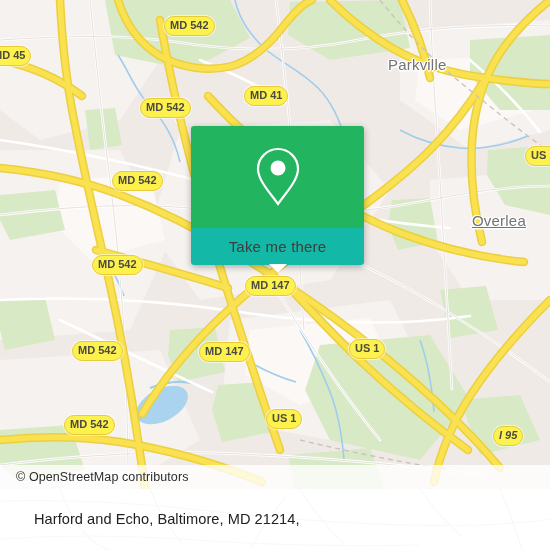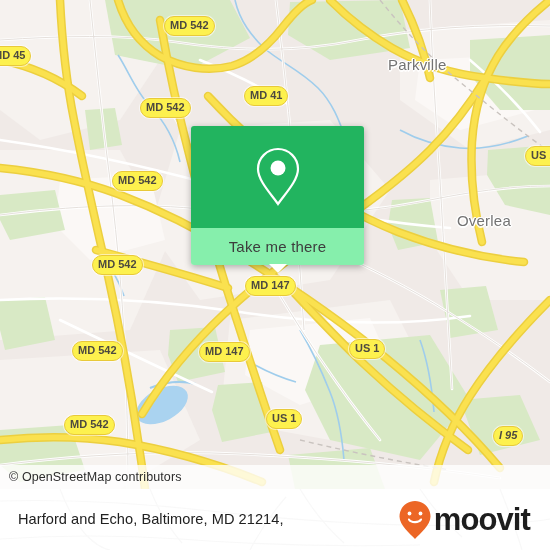--- a/index.html
+++ b/index.html
@@ -57,21 +57,21 @@
   
   #attribution {
     position: absolute;
     left: 0; bottom: 0;
     width: 550px;
     height: 24px;
     background: rgba(255,255,255,.78);
     display: flex;
     align-items: center;
     box-sizing: border-box;
-    padding-left: 9px;
+    padding-left: 16px;
   }
   #attribution span {
     font-size: 12.5px;
     color: #2c2c2c;
     letter-spacing: .1px;
   }
 
   
   #card {
     position: absolute;
@@ -85,21 +85,21 @@
   #card-top {
     height: 102px;
     background: #22b45f;
     border-radius: 3px 3px 0 0;
     display: flex;
     align-items: center;
     justify-content: center;
   }
   #card-bottom {
     height: 37px;
-    background: #86efac;
+    background: #14b8a6;
     border-radius: 0 0 3px 3px;
     display: flex;
     align-items: center;
     justify-content: center;
     position: relative;
   }
   #card-bottom-label {
     font-size: 15px;
     color: #3d3d3d;
     letter-spacing: .2px;
@@ -138,20 +138,21 @@
     justify-content: space-between;
     box-sizing: border-box;
     padding: 0 16px 0 18px;
   }
   #footer-address {
     font-size: 14.6px;
     line-height: 1.42;
     color: #212121;
     letter-spacing: .05px;
     max-width: 370px;
+    margin-left: 16px;
   }
   #footer-address div { white-space: nowrap; }
 
   #brand {
     display: flex;
     align-items: center;
     gap: 2px;
     padding-right: 4px;
   }
   #brand-wordmark {
@@ -290,21 +291,21 @@
         </g>
 
         <g stroke="#c9c3bf" stroke-width="1.4" fill="none" stroke-dasharray="5 4">
           <path d="M380,0 C404,30 430,58 460,82 C494,110 524,134 550,152"></path>
           <path d="M300,440 C350,452 400,462 450,470"></path>
         </g>
       </g>
     </svg>
 
     <div class="place-label" style="left:388px; top:56px;">Parkville</div>
-    <div class="place-label" style="left:457px; top:212px;">Overlea</div>
+    <div class="place-label" style="left:472px; top:212px;text-decoration:underline;">Overlea</div>
 
     <div class="shield" style="left:164px; top:16px;">MD 542</div>
     <div class="shield" style="left:-13px; top:46px;">MD 45</div>
     <div class="shield" style="left:244px; top:86px;">MD 41</div>
     <div class="shield" style="left:140px; top:98px;">MD 542</div>
     <div class="shield" style="left:525px; top:146px;">US 1</div>
     <div class="shield" style="left:112px; top:171px;">MD 542</div>
     <div class="shield" style="left:92px;  top:255px;">MD 542</div>
     <div class="shield" style="left:245px; top:276px;">MD 147</div>
     <div class="shield" style="left:349px; top:339px;">US 1</div>
@@ -344,25 +345,16 @@
         <path d="M250,61 C260,42 272,24 286,8"></path>
         <path d="M500,0 C508,20 516,40 522,61"></path>
       </g>
     </svg>
 
     <div id="footer-inner">
       <div id="footer-address">
         <div>Harford and Echo, Baltimore, MD 21214,</div>
       </div>
 
-      <div id="brand">
-        <svg width="34" height="40" viewBox="0 0 34 40">
-          <path d="M17 1 C8.4 1 1.5 7.9 1.5 16.5 C1.5 25.5 12 33.5 17 39 C22 33.5 32.5 25.5 32.5 16.5 C32.5 7.9 25.6 1 17 1 Z" fill="#ec6625"></path>
-          <circle cx="11.5" cy="13.5" r="1.9" fill="#ffffff"></circle>
-          <circle cx="22.5" cy="13.5" r="1.9" fill="#ffffff"></circle>
-          <path d="M11 19.5 C13 23 21 23 23 19.5" fill="none" stroke="#ffffff" stroke-width="2.1" stroke-linecap="round"></path>
-        </svg>
-        <span id="brand-wordmark">moovit</span>
-      </div>
     </div>
   </div>
 
 </div>
 
 </body></html>

